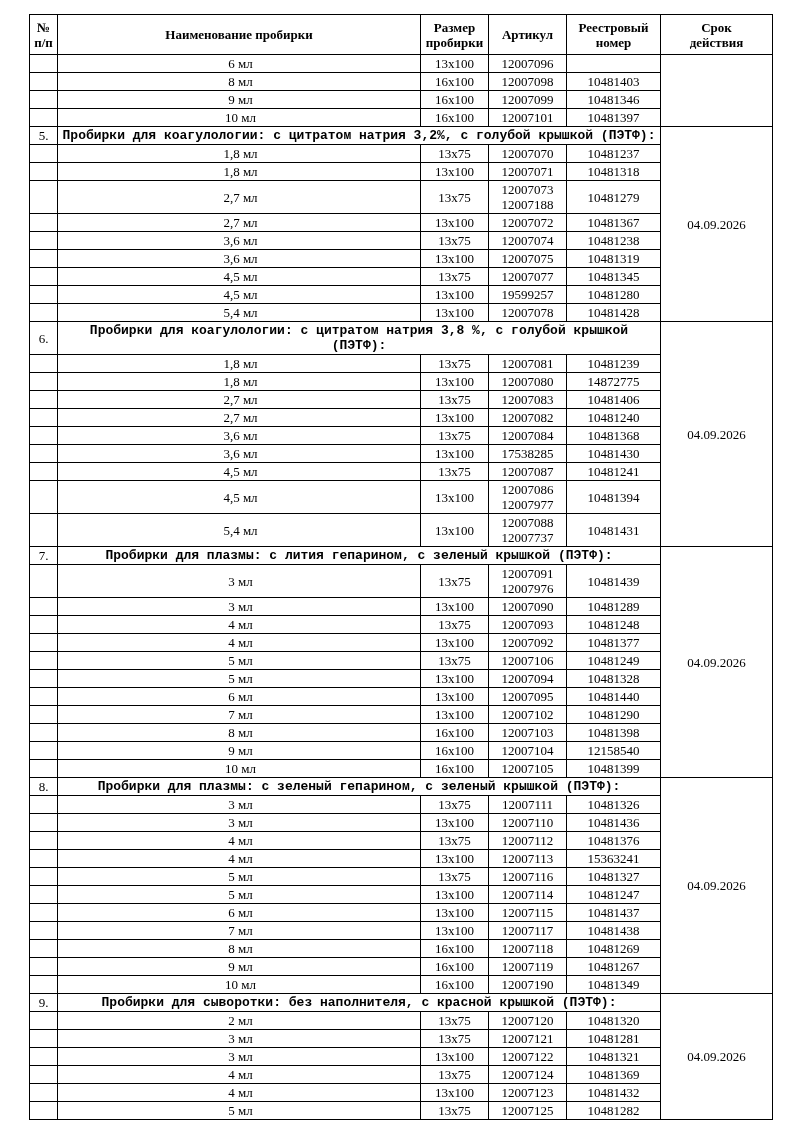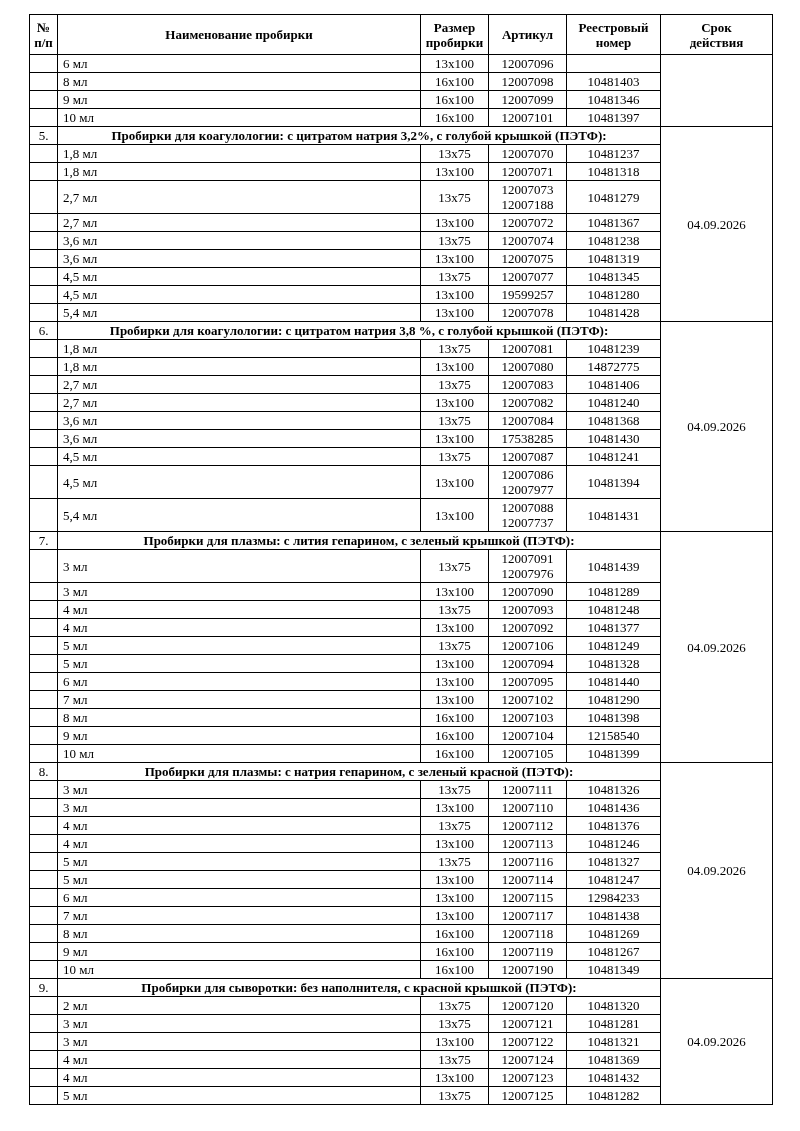--- a/index.html
+++ b/index.html
@@ -35,23 +35,23 @@
     overflow: hidden;
   }
   .doc-table thead th {
     font-weight: bold;
     text-align: center;
     white-space: pre-line;
     height: 40px;
   }
   .doc-table tbody td { height: 18px; }
   td.c-num { text-align: center; }
-  td.c-name { text-align: left; padding-left: 5px; }
+  td.c-name { text-align: center; padding-left: 5px; }
   td.c-size, td.c-article, td.c-registry, td.c-validity { text-align: center; }
-  td.sec-title { text-align: center; font-weight: bold; }
+  td.sec-title { text-align: center; font-weight: bold; font-family: Liberation Mono, monospace; }
 </style>
 </head>
 <body>
 
 <div class="page">
   <table class="doc-table">
     <colgroup>
       <col style="width:28px">
       <col style="width:363px">
       <col style="width:68px">
@@ -316,21 +316,21 @@
         </tr>
         <tr>
           <td class="c-num"></td>
           <td class="c-name">10 мл</td>
           <td class="c-size">16x100</td>
           <td class="c-article">12007105</td>
           <td class="c-registry">10481399</td>
         </tr>
         <tr>
           <td class="c-num">8.</td>
-          <td class="sec-title" colspan="4">Пробирки для плазмы: с натрия гепарином, с зеленый красной (ПЭТФ):</td>
+          <td class="sec-title" colspan="4">Пробирки для плазмы: с зеленый гепарином, с зеленый крышкой (ПЭТФ):</td>
           <td class="c-validity" rowspan="12">04.09.2026</td>
         </tr>
         <tr>
           <td class="c-num"></td>
           <td class="c-name">3 мл</td>
           <td class="c-size">13x75</td>
           <td class="c-article">12007111</td>
           <td class="c-registry">10481326</td>
         </tr>
         <tr>
@@ -345,42 +345,42 @@
           <td class="c-name">4 мл</td>
           <td class="c-size">13x75</td>
           <td class="c-article">12007112</td>
           <td class="c-registry">10481376</td>
         </tr>
         <tr>
           <td class="c-num"></td>
           <td class="c-name">4 мл</td>
           <td class="c-size">13x100</td>
           <td class="c-article">12007113</td>
-          <td class="c-registry">10481246</td>
+          <td class="c-registry">15363241</td>
         </tr>
         <tr>
           <td class="c-num"></td>
           <td class="c-name">5 мл</td>
           <td class="c-size">13x75</td>
           <td class="c-article">12007116</td>
           <td class="c-registry">10481327</td>
         </tr>
         <tr>
           <td class="c-num"></td>
           <td class="c-name">5 мл</td>
           <td class="c-size">13x100</td>
           <td class="c-article">12007114</td>
           <td class="c-registry">10481247</td>
         </tr>
         <tr>
           <td class="c-num"></td>
           <td class="c-name">6 мл</td>
           <td class="c-size">13x100</td>
           <td class="c-article">12007115</td>
-          <td class="c-registry">12984233</td>
+          <td class="c-registry">10481437</td>
         </tr>
         <tr>
           <td class="c-num"></td>
           <td class="c-name">7 мл</td>
           <td class="c-size">13x100</td>
           <td class="c-article">12007117</td>
           <td class="c-registry">10481438</td>
         </tr>
         <tr>
           <td class="c-num"></td>

